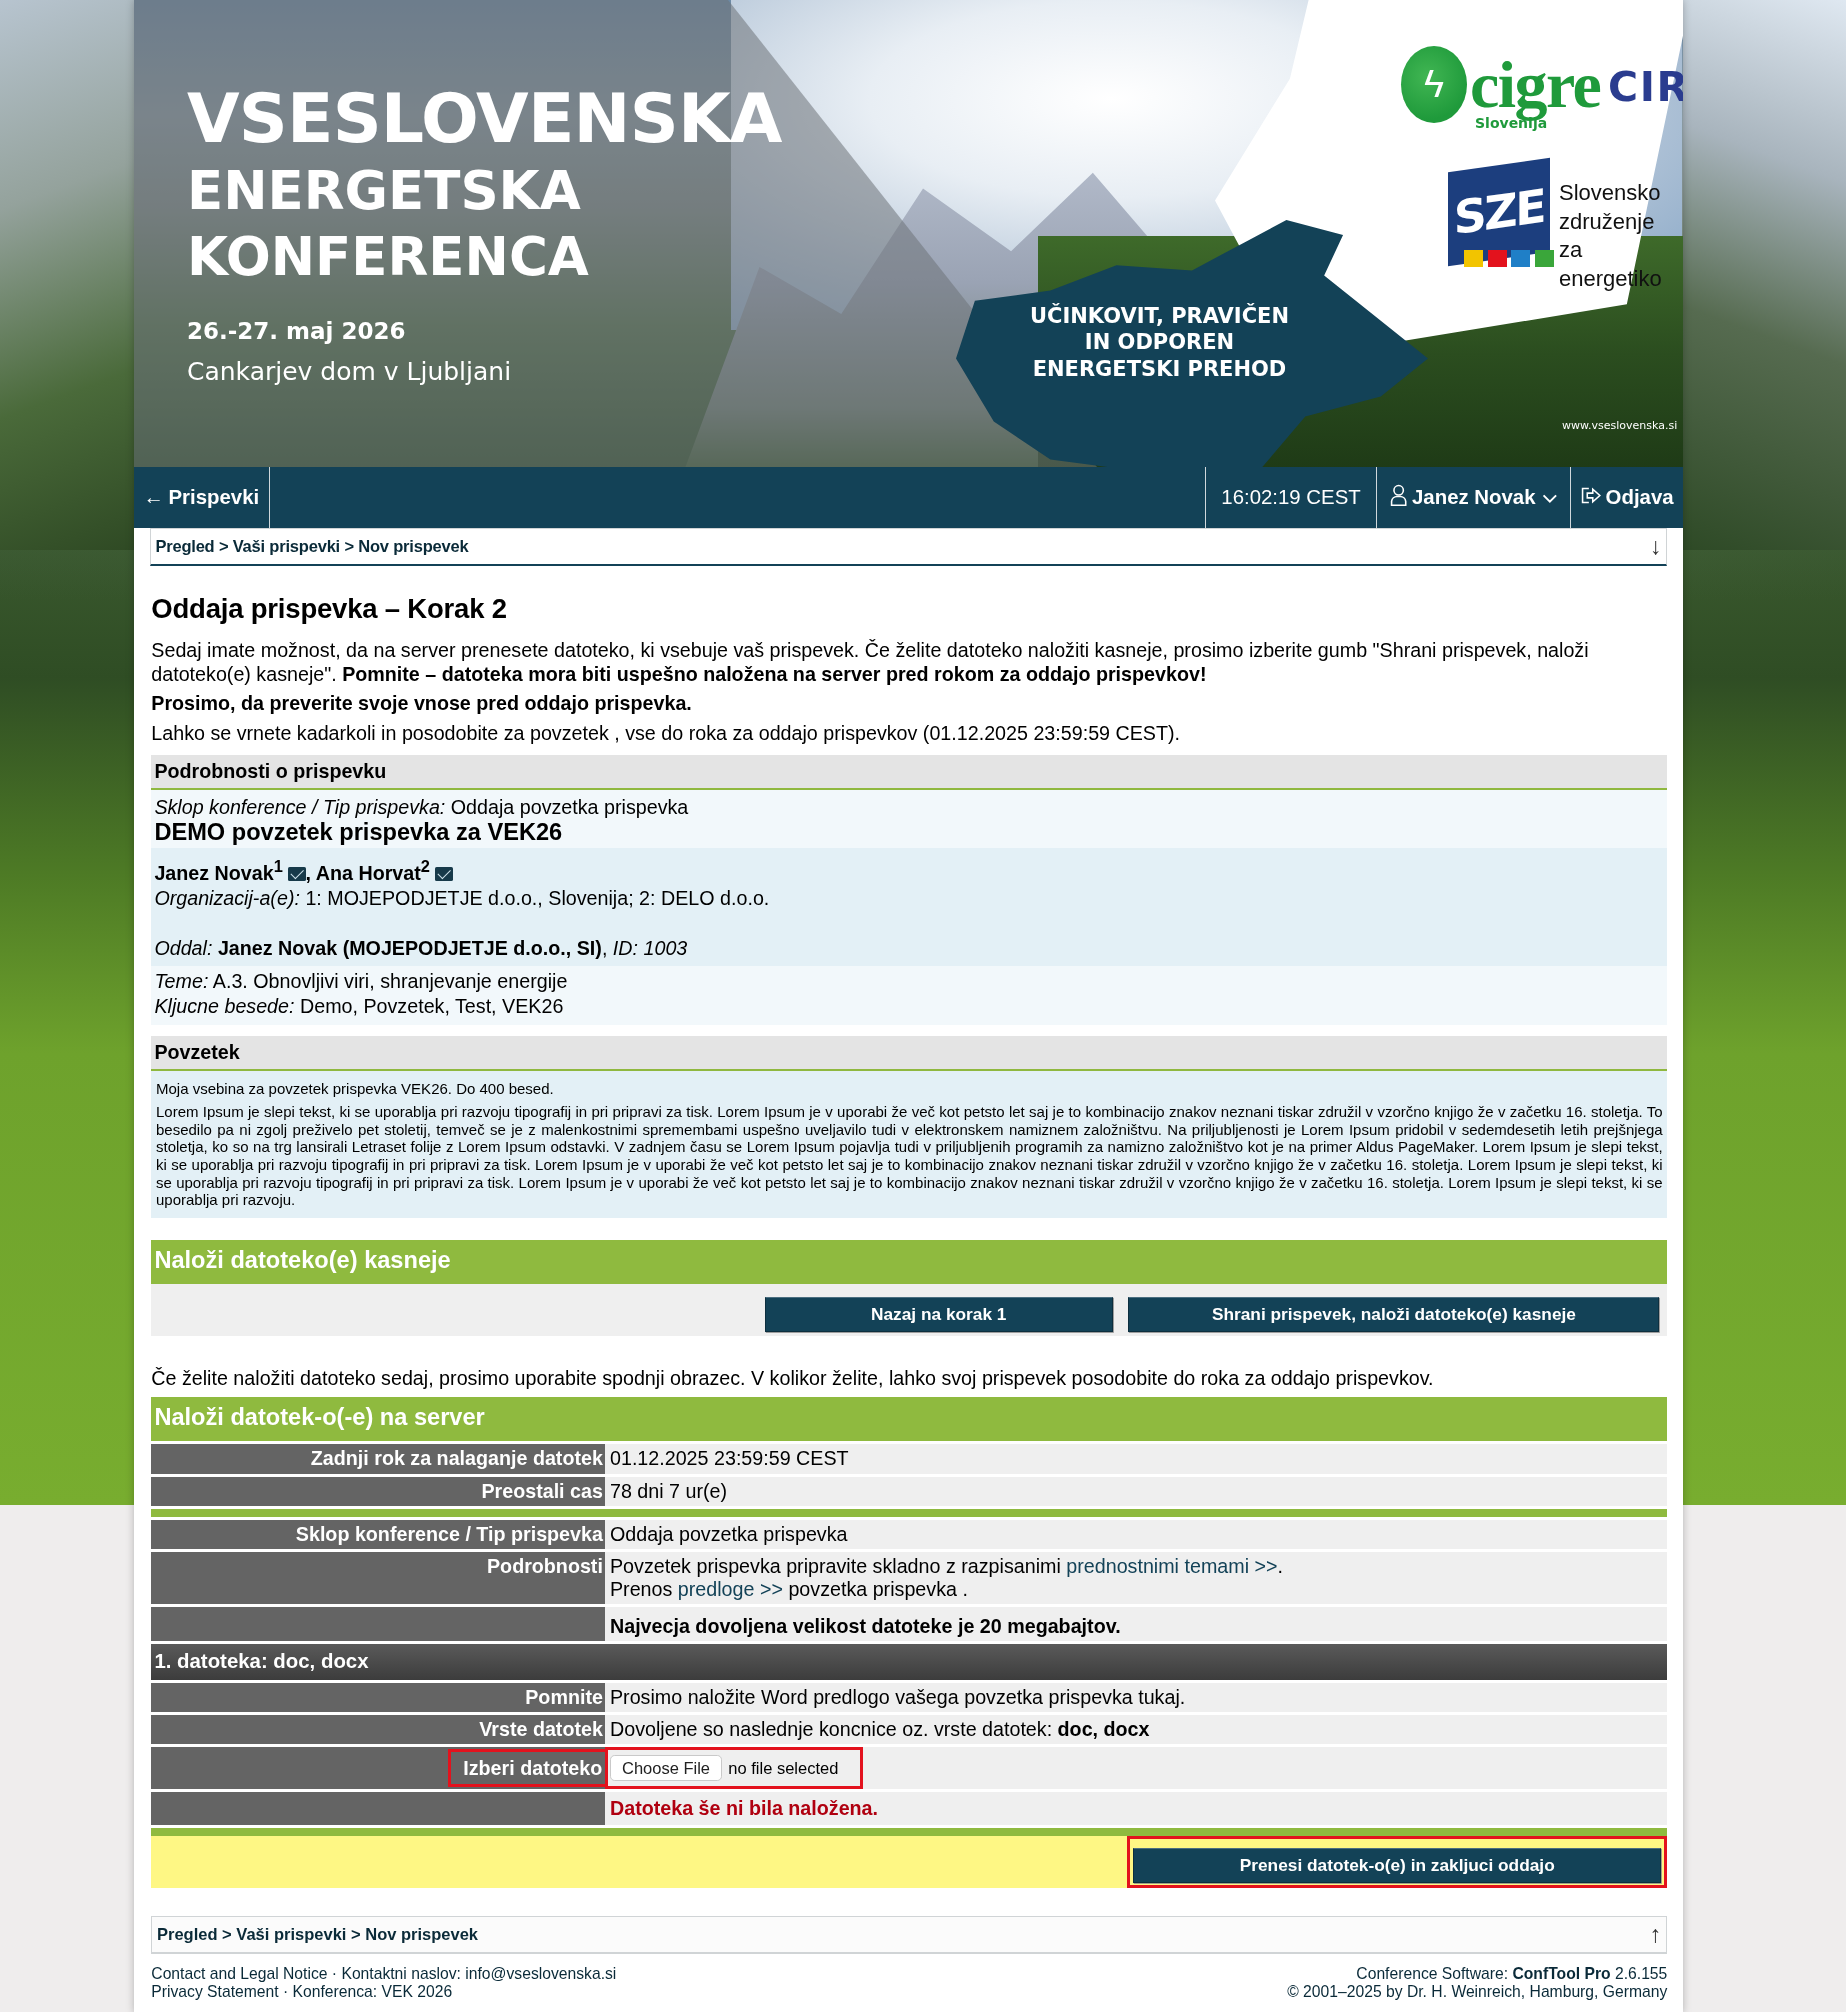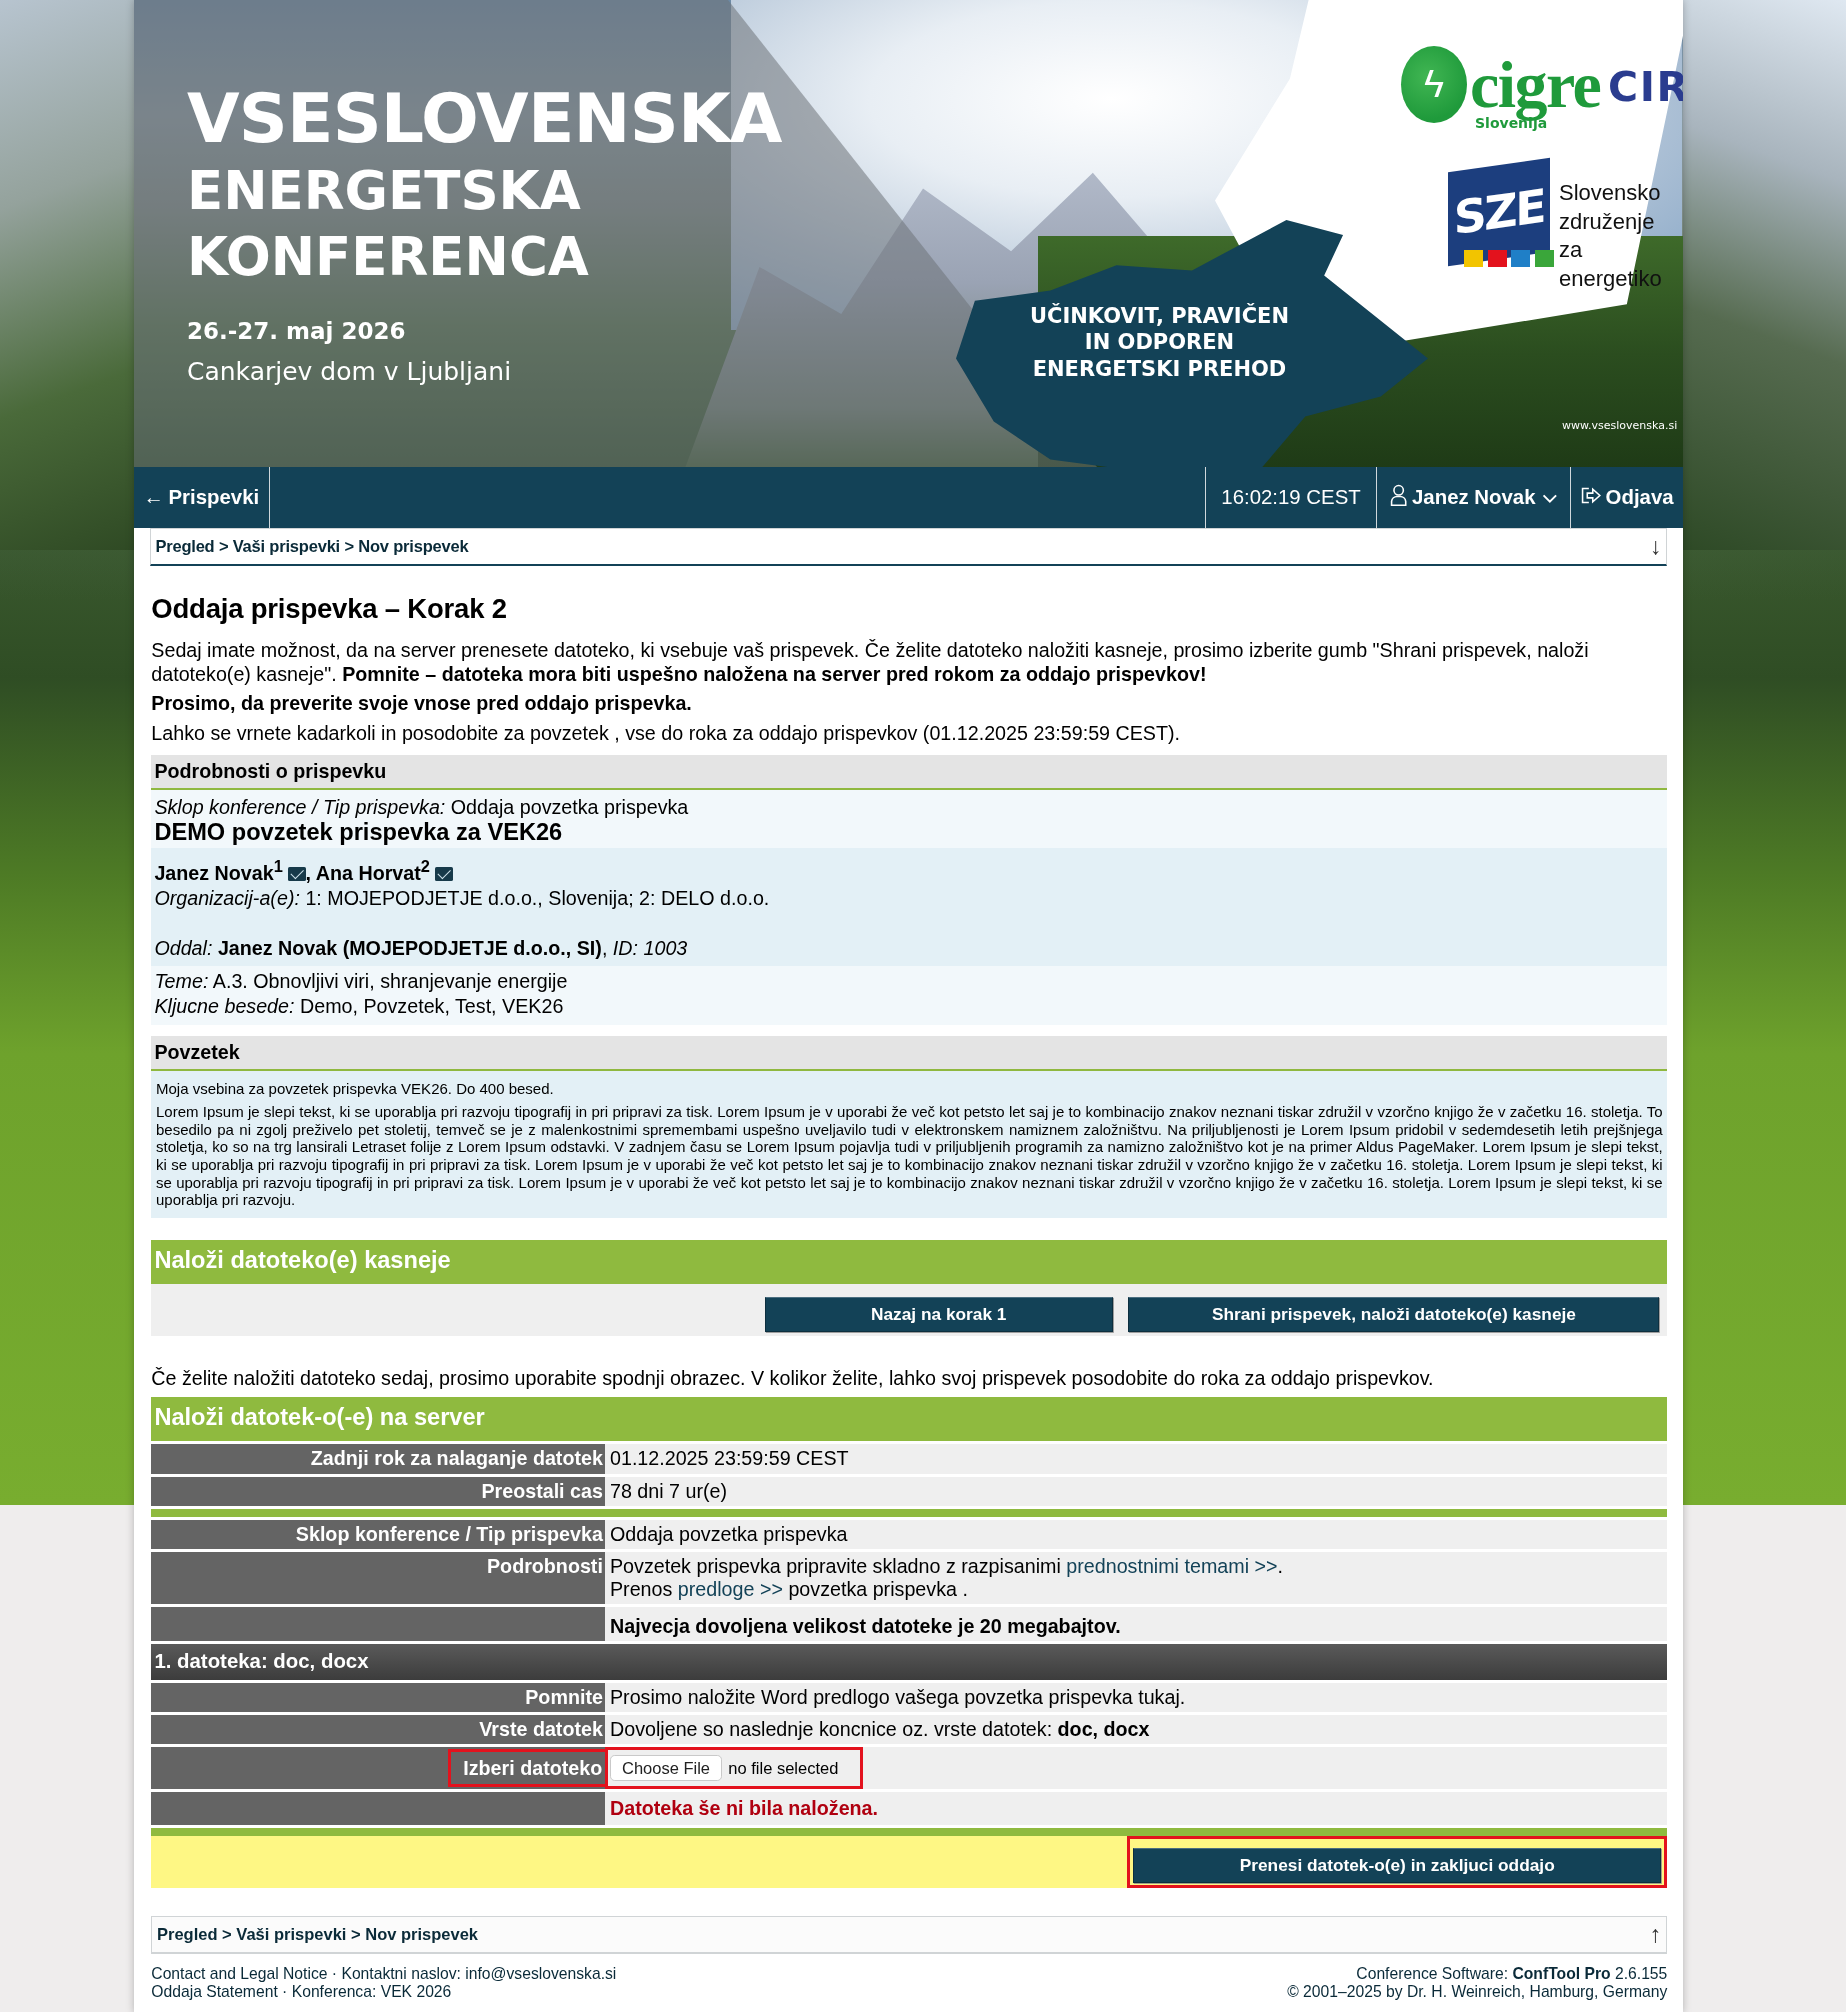--- a/index.html
+++ b/index.html
@@ -425,21 +425,21 @@
     </div>
 
     <div class="footer">
       <div>
         <div>
           <span>Contact and Legal Notice</span> ·
           <span>Kontaktni naslov:</span>
           <span>info@vseslovenska.si</span>
         </div>
         <div>
-          <span>Oddaja Statement</span> ·
+          <span>Privacy Statement</span> ·
           <span>Konferenca:</span>
           <span>VEK 2026</span>
         </div>
       </div>
       <div class="right">
         <div>
           <span>Conference Software:</span>
           <b>ConfTool Pro</b>
           <span>2.6.155</span>
         </div>

